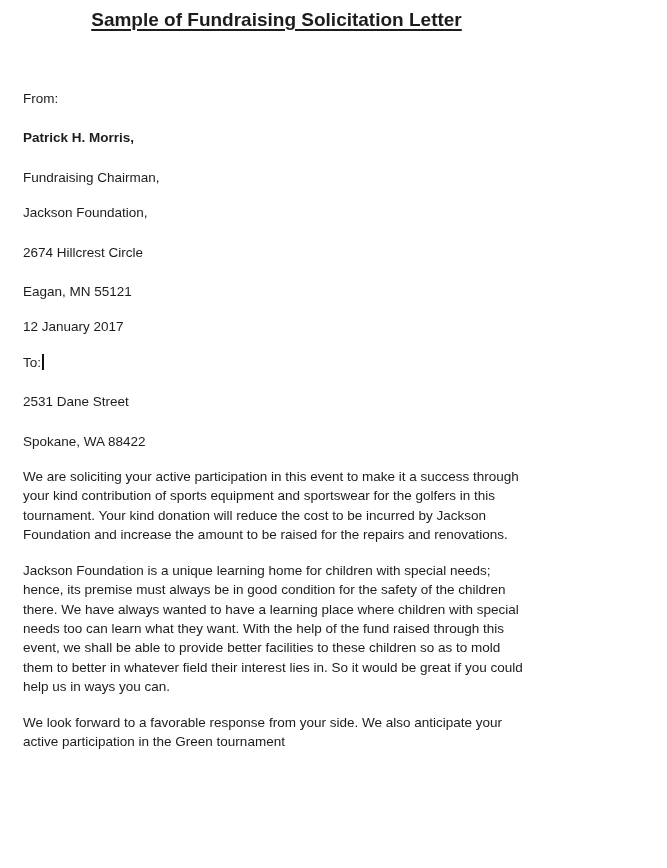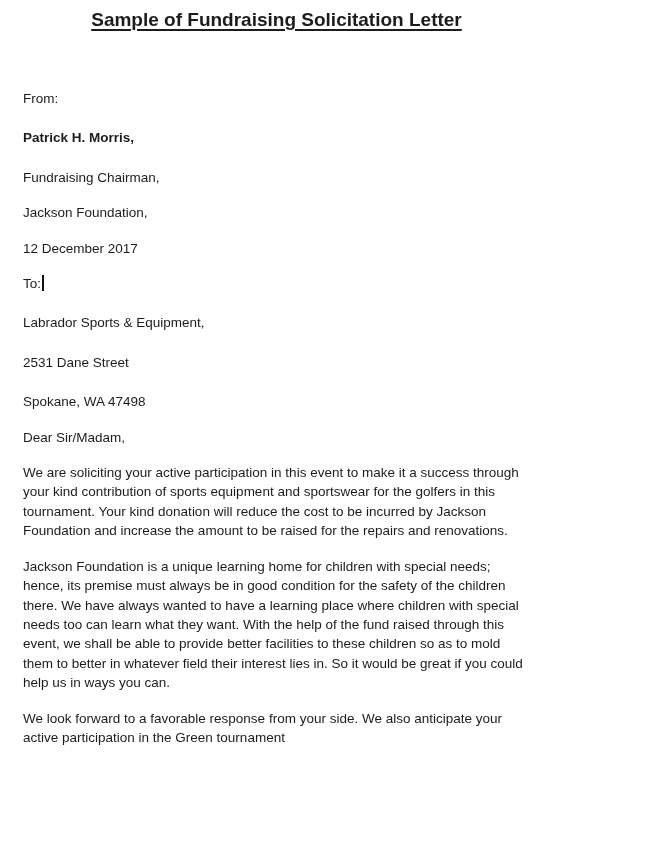--- a/index.html
+++ b/index.html
@@ -58,38 +58,38 @@
   <p class="block">From:</p>
 
   <p class="block">
     <span class="line bold">Patrick H. Morris,</span>
     <span class="line">Fundraising Chairman,</span>
   </p>
 
   <p class="block">Jackson Foundation,</p>
 
   <p class="block">
+    <span class="line">2674 Hillcrest Circle</span>
+    <span class="line">Eagan, MN 55121</span>
   </p>
 
-  <p class="block">12 December 2017</p>
+  <p class="block">12 January 2017</p>
 
   <p class="block">
     <span>To:</span><span class="caret"></span>
   </p>
 
   <p class="block">
-    <span class="line">Labrador Sports &amp; Equipment,</span>
   </p>
 
   <p class="block">
     <span class="line">2531 Dane Street</span>
-    <span class="line">Spokane, WA 47498</span>
+    <span class="line">Spokane, WA 88422</span>
   </p>
 
-  <p class="block">Dear Sir/Madam,</p>
 
 
 
   <p class="block">We are soliciting your active participation in this event to make it a success through your kind contribution of sports equipment and sportswear for the golfers in this tournament. Your kind donation will reduce the cost to be incurred by Jackson Foundation and increase the amount to be raised for the repairs and renovations.</p>
 
   <p class="block">Jackson Foundation is a unique learning home for children with special needs; hence, its premise must always be in good condition for the safety of the children there. We have always wanted to have a learning place where children with special needs too can learn what they want. With the help of the fund raised through this event, we shall be able to provide better facilities to these children so as to mold them to better in whatever field their interest lies in. So it would be great if you could help us in ways you can.</p>
 
   <p class="block">We look forward to a favorable response from your side. We also anticipate your active participation in the Green tournament</p>
 
 </div>

